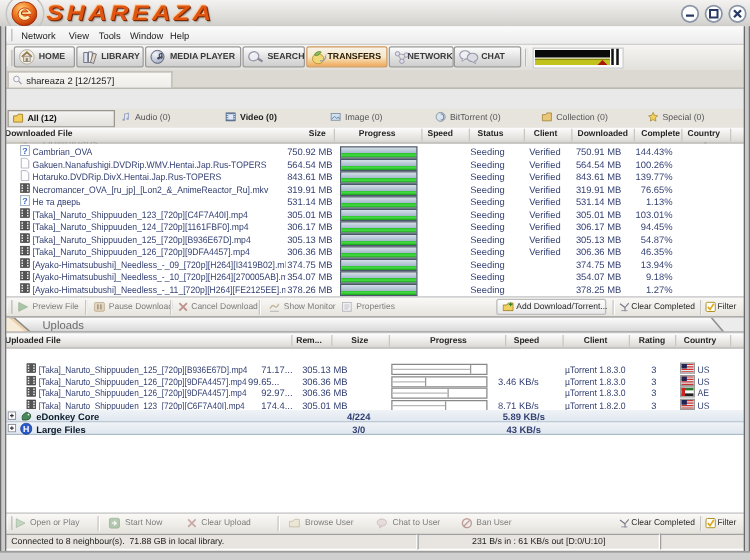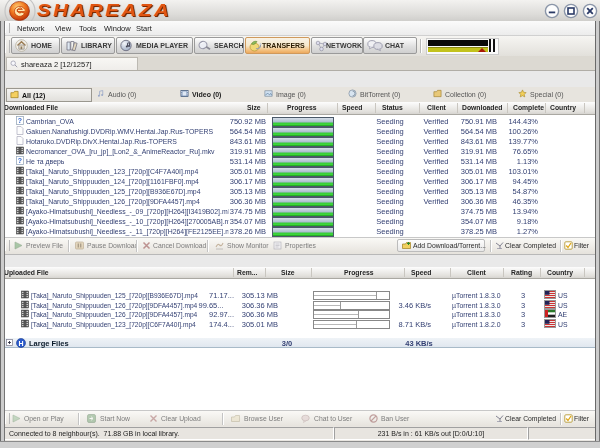--- a/index.html
+++ b/index.html
@@ -106,21 +106,21 @@
   <svg class="abs" style="left:582px;top:3px;width:16px;height:16px;" viewBox="0 0 16 16">
       <circle cx="8" cy="8" r="6.6" fill="#fdfdfd" stroke="#8a95a8" stroke-width="1.4"></circle>
       <path d="M5.2 5.2 L10.8 10.8 M10.8 5.2 L5.2 10.8" stroke="#2a3a66" stroke-width="1.8"></path>
     </svg>
   <div class="abs" id="menubar">
     <div class="abs grip" style="left:2px;top:2px;height:10px;"></div>
     <div class="abs menuitem" style="left:14px;">Network</div>
     <div class="abs menuitem" style="left:52px;">View</div>
     <div class="abs menuitem" style="left:76px;">Tools</div>
     <div class="abs menuitem" style="left:101px;">Window</div>
-    <div class="abs menuitem" style="left:133px;">Start</div>
+    <div class="abs menuitem" style="left:133px;">Help</div>
   </div>
   <div class="abs" id="maintb">
     <div class="abs grip" style="left:2px;top:4px;height:13px;"></div>
     <div class="abs tab" style="left:8px;width:47px;">
         <svg class="tbi" viewBox="0 0 13 13">
           <circle cx="6.5" cy="6.5" r="5.8" fill="#f2efe9" stroke="#b0a894" stroke-width="0.7"></circle>
           <path d="M2.5 6.5 L6.5 2.8 L10.5 6.5" fill="none" stroke="#9a7a50" stroke-width="1.5"></path>
           <path d="M3.8 6 h5.4 v4.2 h-5.4 z" fill="#e8dcc8" stroke="#8a8a8a" stroke-width="0.7"></path>
           <rect x="5.6" y="7.5" width="1.6" height="2.7" fill="#8a7a60"></rect>
         </svg>
@@ -522,20 +522,32 @@
         <path d="M2 7.5 L7 7.5" stroke="#99a" stroke-width="0.8"></path>
       </svg>
       <span class="it dk" style="left:502px;">Clear Completed</span>
     <div class="sep" style="left:557px;"></div>
     <svg class="tbic" style="left:561px;" viewBox="0 0 9 9">
         <rect x="0.8" y="0.8" width="7.4" height="7.4" rx="1" fill="#fff" stroke="#b09020" stroke-width="0.8"></rect>
         <path d="M2.2 4.5 L4 6.5 L7 2" fill="none" stroke="#e0a818" stroke-width="1.3"></path>
       </svg>
       <span class="it dk" style="left:571px;">Filter</span>
   </div>
+  <div class="abs caption" id="capul" style="top:253px;height:11px;">
+    <svg style="position:absolute;left:0;top:0;width:30px;height:14px;" viewBox="0 0 30 14">
+        <path d="M0 0 L8 0 L24 14 L0 14 z" fill="#ecd2ae"></path>
+        <path d="M0 0 L8 0 L24 14" fill="none" stroke="#8a8a8a" stroke-width="1.2"></path>
+        <path d="M0 0 L4 0 L20 14 L0 14 z" fill="#f7ecd9"></path>
+      </svg>
+    <span class="captext" style="top:1px;">Uploads</span>
+    <svg style="position:absolute;left:560px;top:0;width:34px;height:14px;" viewBox="0 0 34 14">
+        <path d="M6 0 L18 14 L34 14 L34 0 z" fill="#ececec"></path>
+        <path d="M6 0 L18 14" stroke="#909090" stroke-width="1.3" fill="none"></path>
+      </svg>
+  </div>
   <div class="abs colhdr" id="ulhdr" style="top:267px;height:11px;">
     <span style="left:1px;">Uploaded File</span>
     <span style="left:234px;">Rem...</span>
     <span style="left:278px;">Size</span>
     <span style="left:341px;">Progress</span>
     <span style="left:408px;">Speed</span>
     <span style="left:464px;">Client</span>
     <span style="left:508px;">Rating</span>
     <span style="left:544px;">Country</span>
     <i class="colsep" style="left:230px;"></i>
@@ -657,20 +669,33 @@
         <svg class="flag" viewBox="0 0 10 7">
           <rect width="10" height="7" fill="#e8e8e8"></rect>
           <rect y="0" width="10" height="1" fill="#c33"></rect>
           <rect y="2" width="10" height="1" fill="#c33"></rect>
           <rect y="4" width="10" height="1" fill="#c33"></rect>
           <rect y="6" width="10" height="1" fill="#c33"></rect>
           <rect width="4.5" height="3.8" fill="#225"></rect>
         </svg>
         <span class="nm uco">US</span>
       </div>
+    <div class="row grow2" style="top:49px;">
+      <svg class="xbox" viewBox="0 0 7 7">
+          <rect x="0.5" y="0.5" width="6" height="6" fill="#fff" stroke="#889" stroke-width="0.8"></rect>
+          <path d="M2 3.5 h3 M3.5 2 v3" stroke="#334" stroke-width="0.9"></path>
+        </svg>
+      <svg class="gic" viewBox="0 0 10 10">
+          <path d="M2 8 Q1 4 3.5 3 Q5 1 7 2.5 Q9 3 8.5 5.5 Q8 8 5 8 z" fill="#4a8a5a" stroke="#2a5a3a" stroke-width="0.7"></path>
+          <circle cx="6.8" cy="3.6" r="0.7" fill="#fff"></circle>
+        </svg>
+      <span class="nm gnm">eDonkey Core</span>
+        <span class="ct" style="left:259px;width:50px;font-weight:bold;">4/224</span>
+        <span class="ct" style="left:386px;width:60px;font-weight:bold;">5.89 KB/s</span>
+    </div>
     <div class="row grow2" style="top:59px;">
       <svg class="xbox" viewBox="0 0 7 7">
           <rect x="0.5" y="0.5" width="6" height="6" fill="#fff" stroke="#889" stroke-width="0.8"></rect>
           <path d="M2 3.5 h3 M3.5 2 v3" stroke="#334" stroke-width="0.9"></path>
         </svg>
       <svg class="gic" viewBox="0 0 10 10">
           <circle cx="5" cy="5" r="4.5" fill="#2a5acc" stroke="#1a3a8a" stroke-width="0.6"></circle>
           <text x="5" y="7.6" font-size="7" font-weight="bold" fill="#fff" text-anchor="middle">H</text>
         </svg>
       <span class="nm gnm">Large Files</span>

